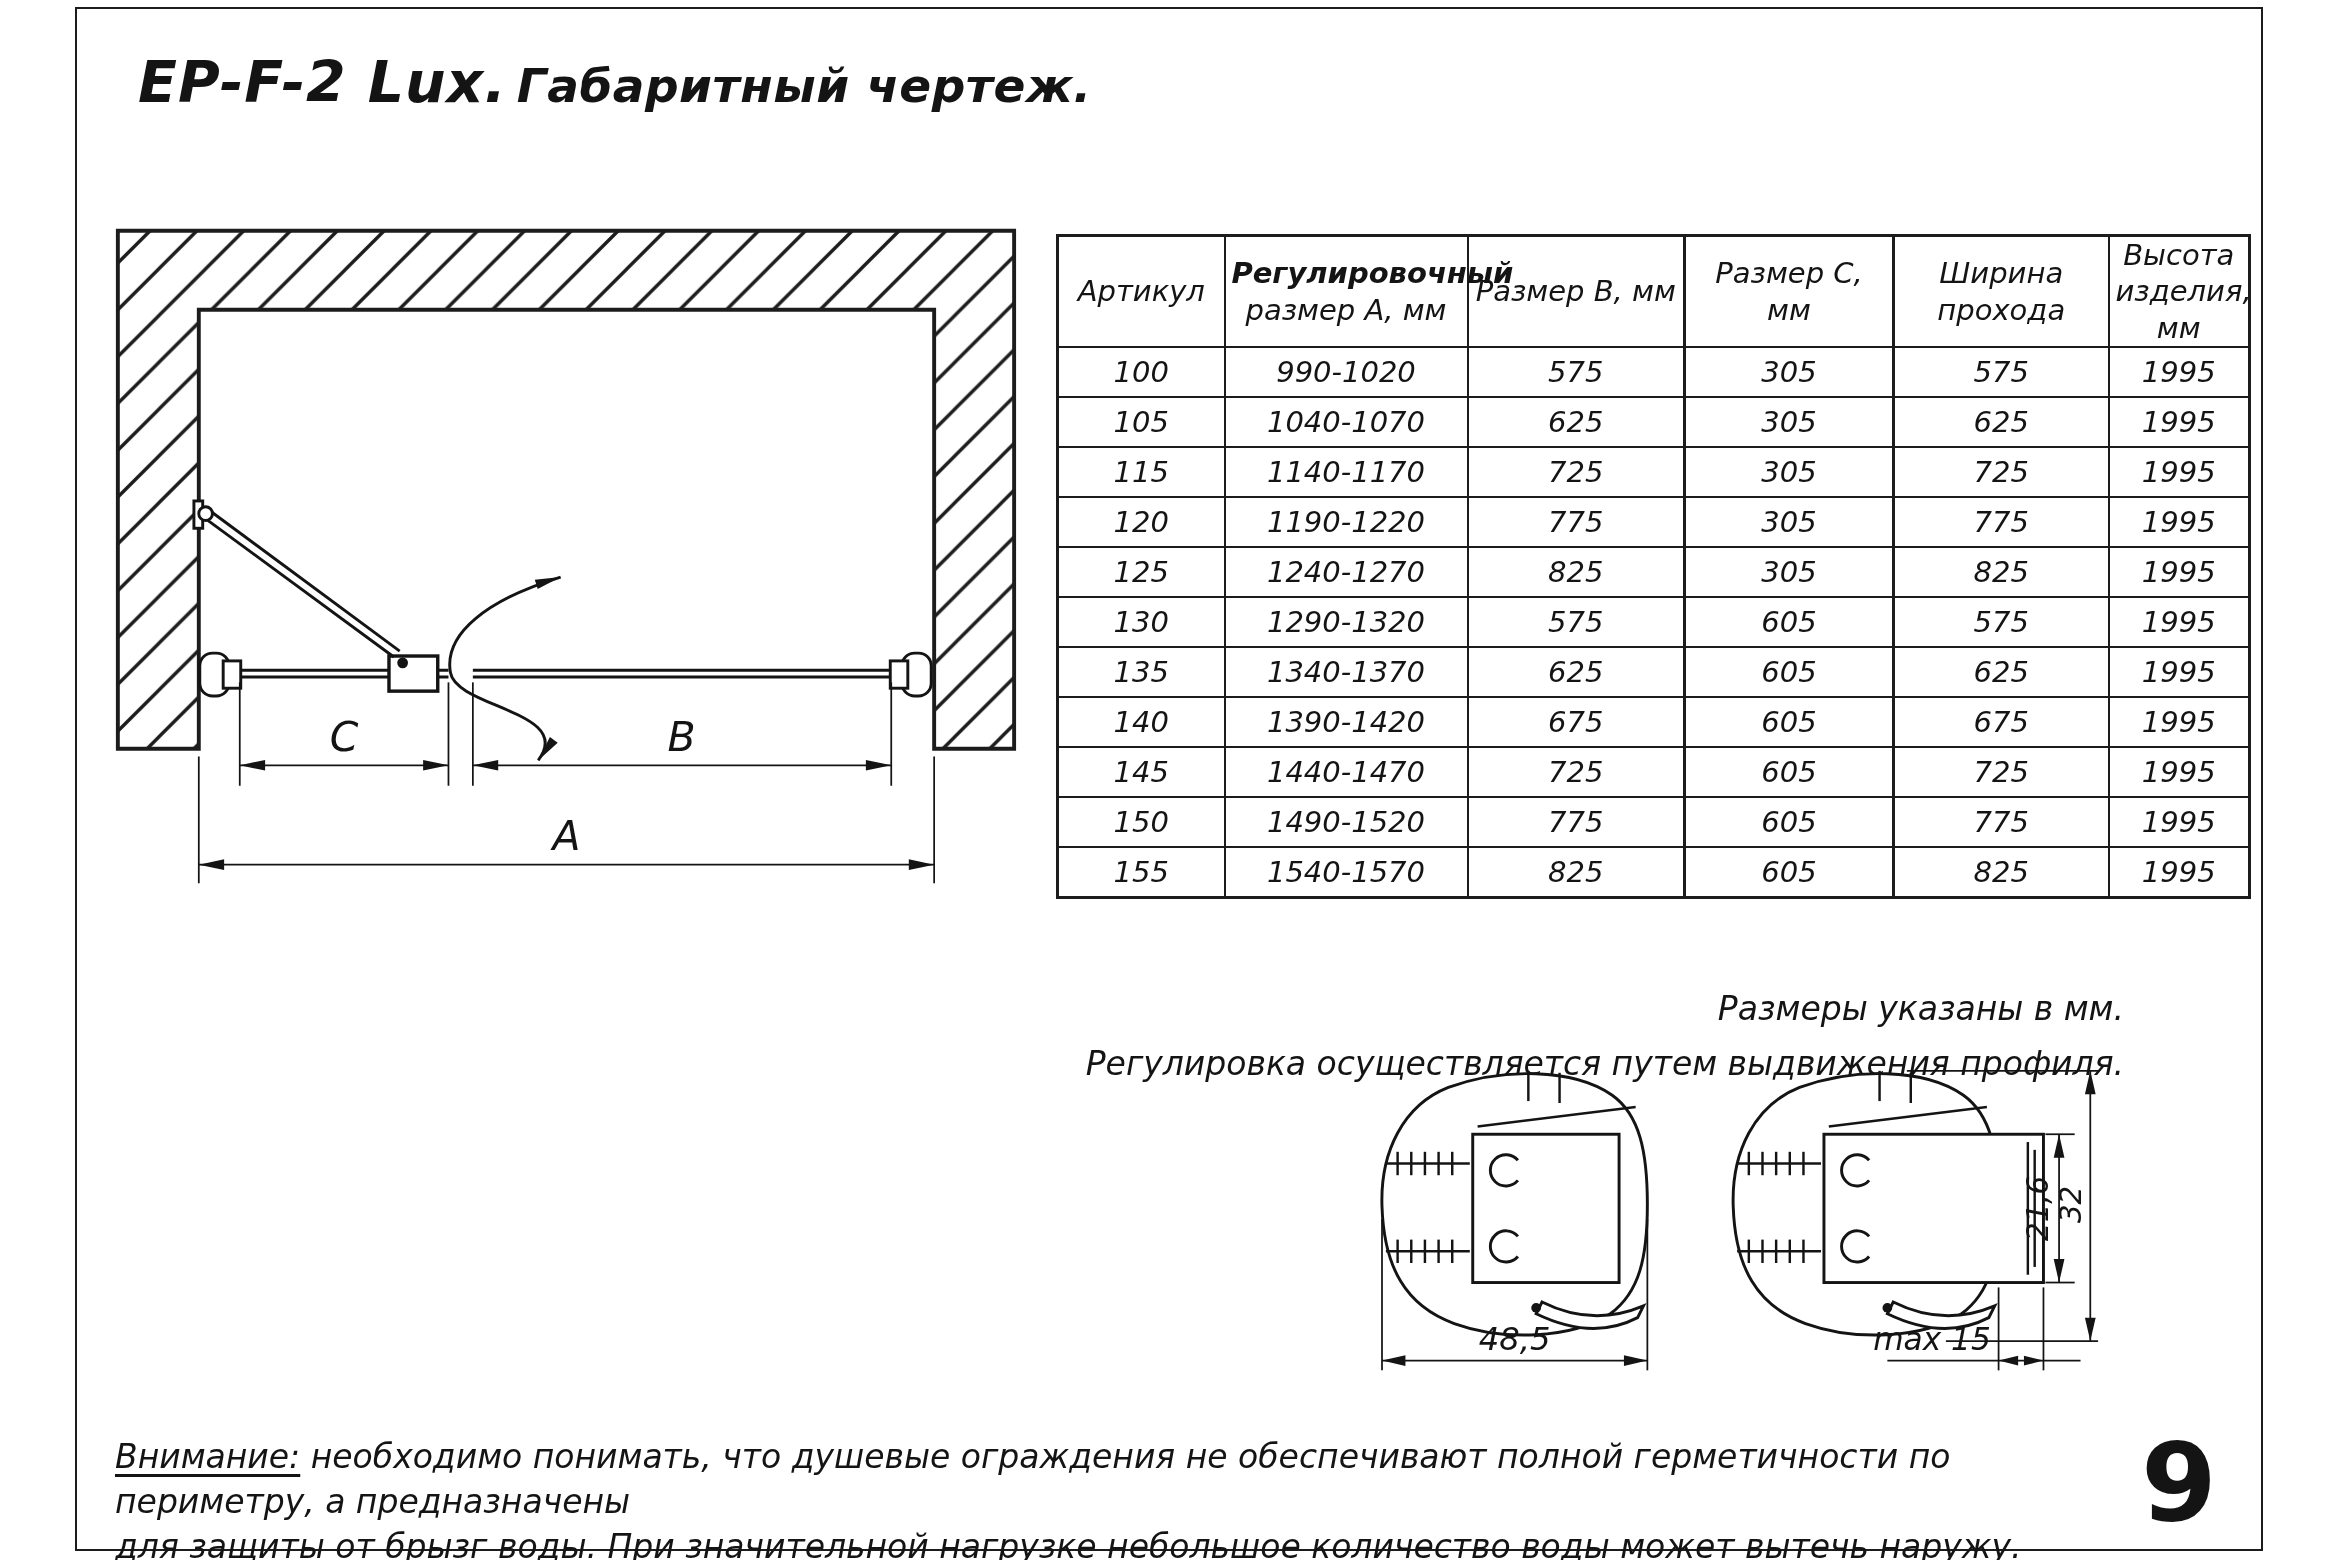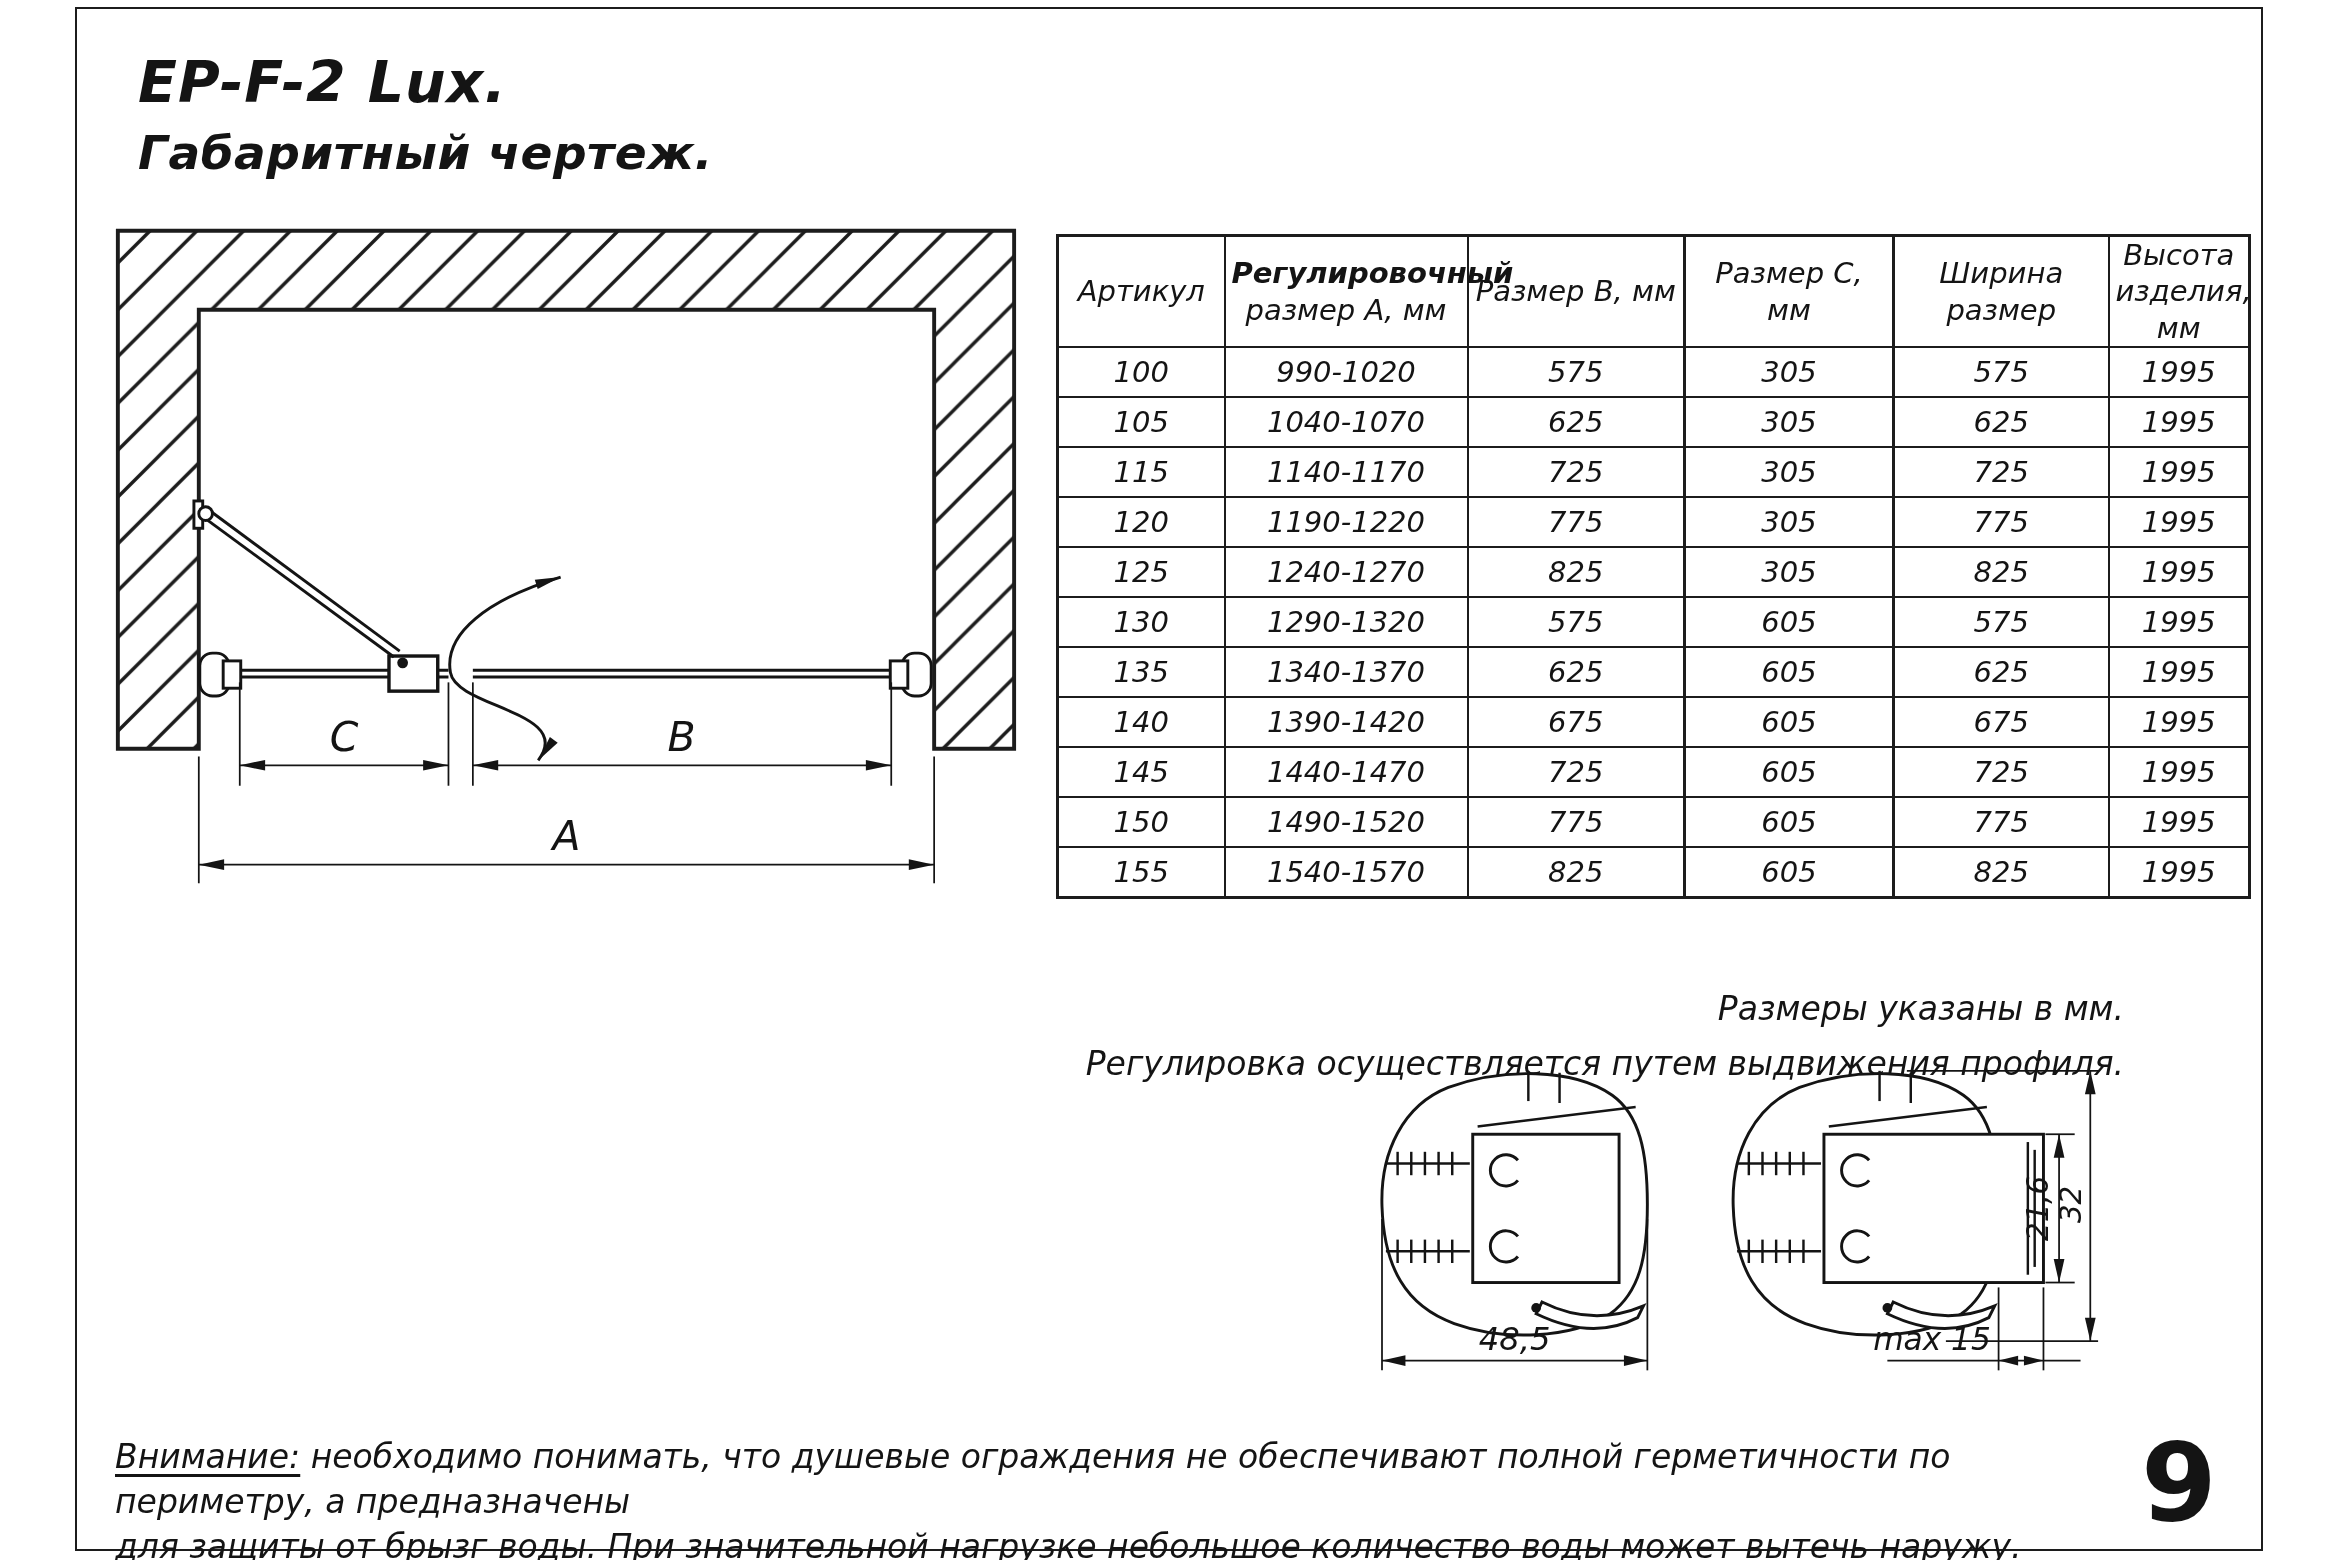--- a/index.html
+++ b/index.html
@@ -8,21 +8,21 @@
     font-family:"DejaVu Sans","Liberation Sans",sans-serif;color:#141414;
     overflow:hidden;
   }
   .frame{
     position:absolute;left:75px;top:6.8px;width:2184px;height:1540px;
     border:2.9px solid #1c1c1c;
   }
   
   .title{
     position:absolute;left:138px;top:49px;display:flex;align-items:baseline;gap:9.8px;
-    font-style:italic;white-space:nowrap;flex-direction:column;
+    font-style:italic;white-space:nowrap;
   }
   .title .model{font-size:57px;font-weight:bold;letter-spacing:1px;}
   .title .doctype{font-size:47px;font-weight:bold;letter-spacing:0.5px;}
   
   .drawing{position:absolute;left:112px;top:222px;}
   .profiles{position:absolute;left:1302px;top:1058px;}
   svg text{font-family:"DejaVu Sans","Liberation Sans",sans-serif;font-style:italic;fill:#141414;}
   
   table.sizes{
     position:absolute;left:1056px;top:234px;width:1191px;
@@ -154,21 +154,21 @@
   </colgroup>
   <thead>
     <tr>
       <th>Артикул</th>
       <th>
         <div class="hdr-bold">Регулировочный</div>
         <div>размер А, мм</div>
       </th>
       <th>Размер В, мм</th>
       <th>Размер С, мм</th>
-      <th>Ширина размер</th>
+      <th>Ширина прохода</th>
       <th>Высота изделия, мм</th>
     </tr>
   </thead>
   <tbody>
       <tr>
         <td>100</td>
         <td>990-1020</td>
         <td>575</td>
         <td>305</td>
         <td>575</td>

